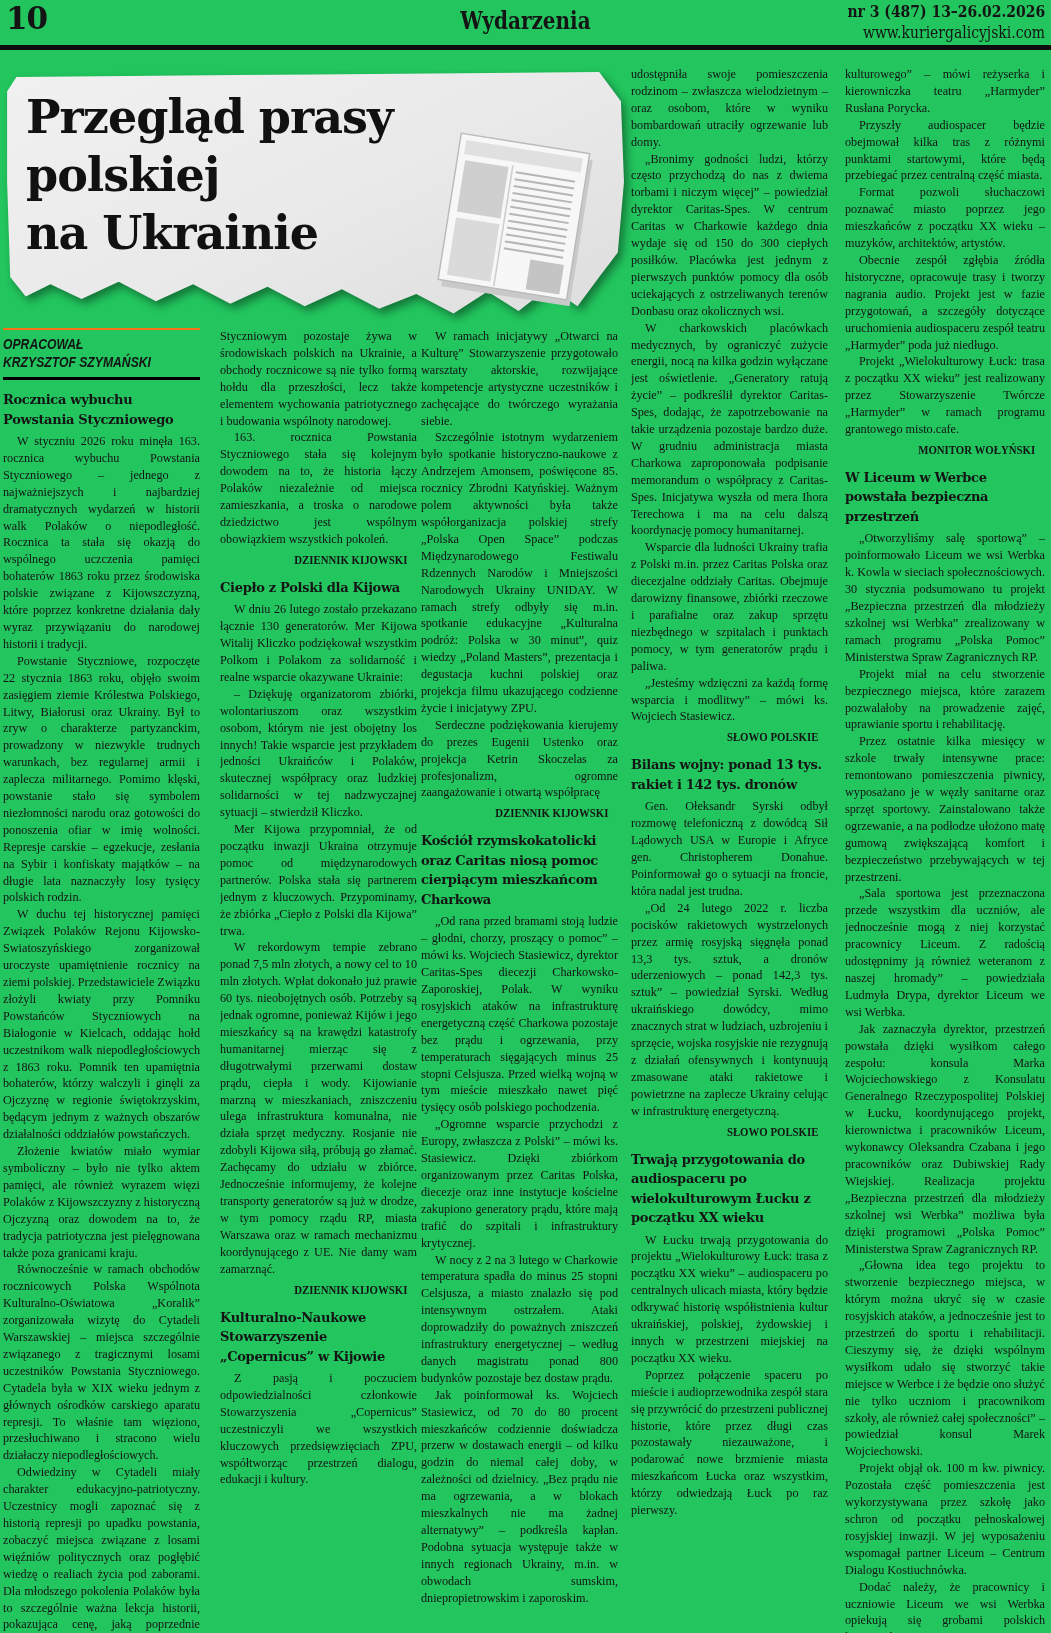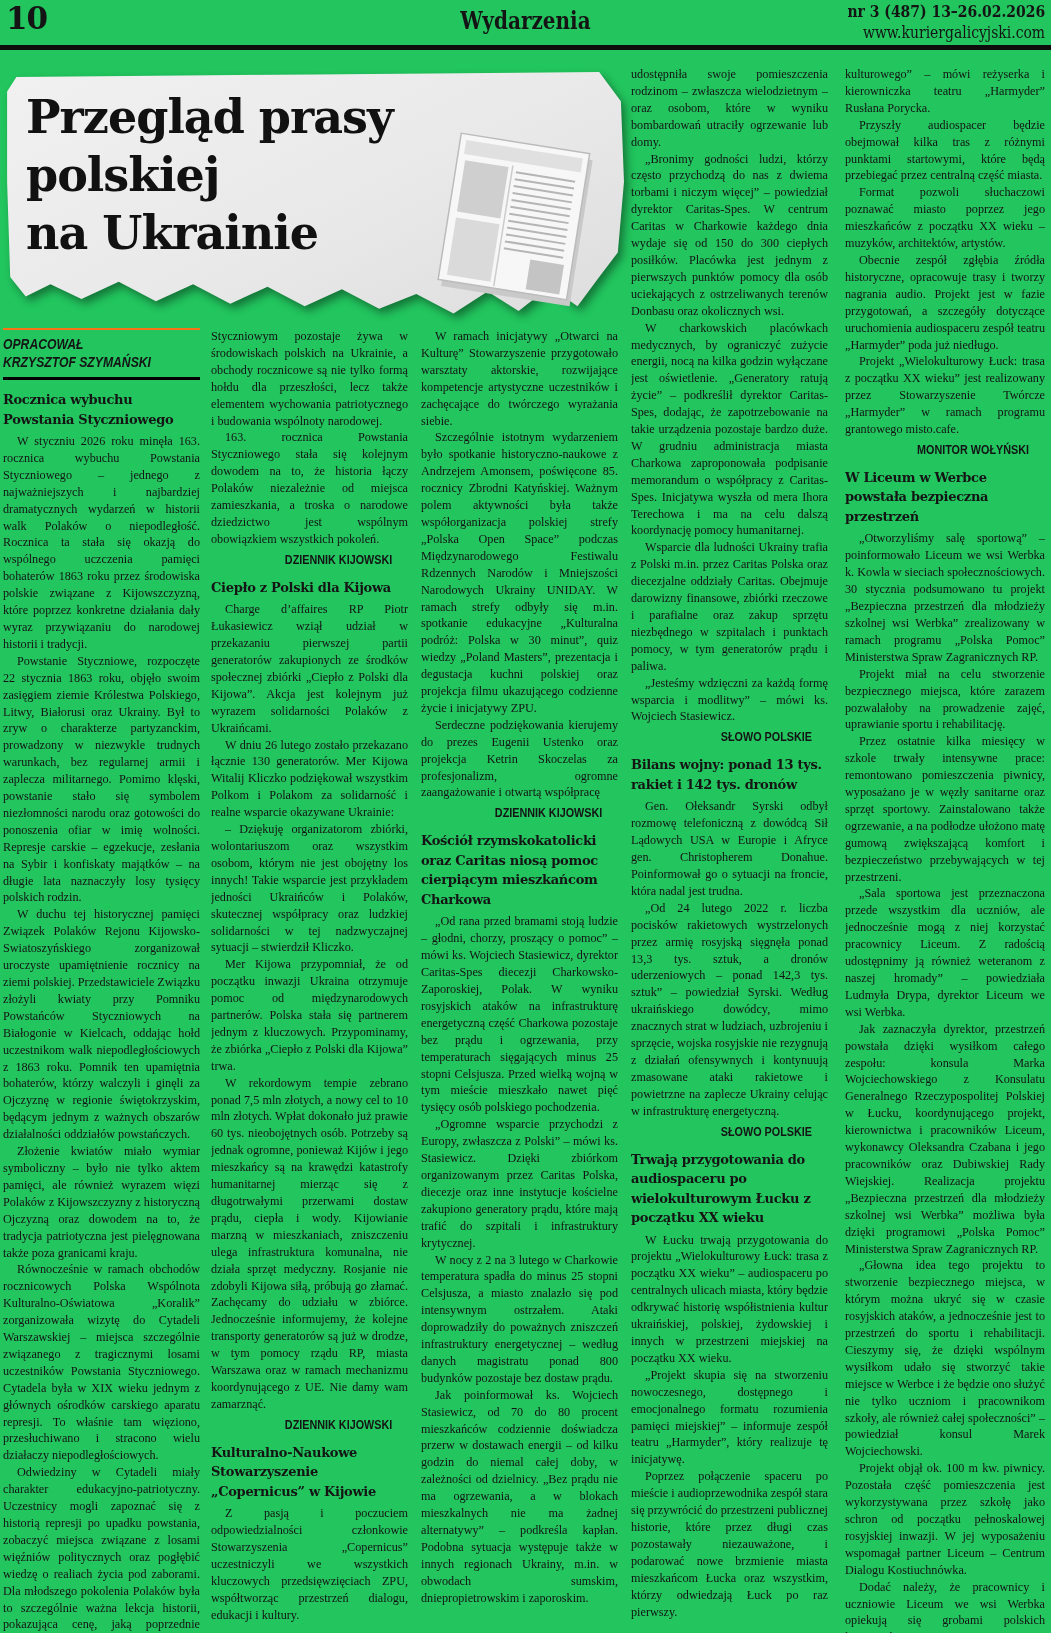--- a/index.html
+++ b/index.html
@@ -41,33 +41,33 @@
   .byline-box div{font-family:"Liberation Sans",sans-serif;font-weight:bold;
         font-size:14.5px;line-height:18px;}
   .byline-box div span{display:inline-block;transform:scaleX(.84);transform-origin:0 50%;}
 
   
   .col{position:absolute;width:197px;text-align:justify;font-size:12.2px;
         line-height:16.9px;overflow:hidden;}
   .col-1,.col-2,.col-3{top:328px;height:1305px;}
   .col-4,.col-5{top:66px;height:1567px;}
   .col-1{left:3px;}
-  .col-2{left:211px;}
+  .col-2{left:220px;}
   .col-3{left:421px;}
   .col-4{left:631px;}
   .col-5{left:845px;width:200px;}
 
   .blk{margin:0;}
   .para{text-indent:14px;}
   .cont{text-indent:0;}
   .heading{font-family:"DejaVu Serif",serif;font-weight:bold;font-size:13px;
         line-height:19.5px;text-align:left;text-indent:0;letter-spacing:-0.3px;
         margin:10px 0 4px;}
-  .source,.author{text-align:right;font-family:Liberation Sans, sans-serif;
-        font-weight:bold;font-size:13.5px;line-height:17px;margin:3px 16px 6px;}
+  .source,.author{text-align:right;font-family:Liberation Serif, serif;
+        font-weight:bold;font-size:13.5px;line-height:17px;margin:3px 10px 6px;}
   .source span,.author span,.src-x{display:inline-block;transform:scaleX(.8);
         transform-origin:100% 50%;}
 </style>
 </head>
 <body>
 
 <div class="page">
 
   <div class="hdr">
     <div class="hdr-page-num">10</div>
@@ -124,21 +124,20 @@
       <div class="blk para">W duchu tej historycznej pamięci Związek Polaków Rejonu Kijowsko-Swiatoszyńskiego zorganizował uroczyste upamiętnienie rocznicy na ziemi polskiej. Przedstawiciele Związku złożyli kwiaty przy Pomniku Powstańców Styczniowych na Białogonie w Kielcach, oddając hołd uczestnikom walk niepodległościowych z 1863 roku. Pomnik ten upamiętnia bohaterów, którzy walczyli i ginęli za Ojczyznę w regionie świętokrzyskim, będącym jednym z ważnych obszarów działalności oddziałów powstańczych.</div>
       <div class="blk para">Złożenie kwiatów miało wymiar symboliczny – było nie tylko aktem pamięci, ale również wyrazem więzi Polaków z Kijowszczyzny z historyczną Ojczyzną oraz dowodem na to, że tradycja patriotyczna jest pielęgnowana także poza granicami kraju.</div>
       <div class="blk para">Równocześnie w ramach obchodów rocznicowych Polska Wspólnota Kulturalno-Oświatowa „Koralik” zorganizowała wizytę do Cytadeli Warszawskiej – miejsca szczególnie związanego z tragicznymi losami uczestników Powstania Styczniowego. Cytadela była w XIX wieku jednym z głównych ośrodków carskiego aparatu represji. To właśnie tam więziono, przesłuchiwano i stracono wielu działaczy niepodległościowych.</div>
       <div class="blk para">Odwiedziny w Cytadeli miały charakter edukacyjno-patriotyczny. Uczestnicy mogli zapoznać się z historią represji po upadku powstania, zobaczyć miejsca związane z losami więźniów politycznych oraz pogłębić wiedzę o realiach życia pod zaborami. Dla młodszego pokolenia Polaków była to szczególnie ważna lekcja historii, pokazująca cenę, jaką poprzednie pokolenia zapłaciły za zachowanie narodowej tożsamości.</div>
     </div>
   <div class="col col-2">
       <div class="blk cont">Styczniowym pozostaje żywa w środowiskach polskich na Ukrainie, a obchody rocznicowe są nie tylko formą hołdu dla przeszłości, lecz także elementem wychowania patriotycznego i budowania wspólnoty narodowej.</div>
       <div class="blk para">163. rocznica Powstania Styczniowego stała się kolejnym dowodem na to, że historia łączy Polaków niezależnie od miejsca zamieszkania, a troska o narodowe dziedzictwo jest wspólnym obowiązkiem wszystkich pokoleń.</div>
       <div class="blk source"><span>DZIENNIK KIJOWSKI</span></div>
       <div class="blk heading">Ciepło z Polski dla Kijowa</div>
-      <div class="blk para">Charge d’affaires RP Piotr Łukasiewicz wziął udział w przekazaniu pierwszej partii generatorów zakupionych ze środków społecznej zbiórki „Ciepło z Polski dla Kijowa”. Akcja jest kolejnym już wyrazem solidarności Polaków z Ukraińcami.</div>
       <div class="blk para">W dniu 26 lutego zostało przekazano łącznie 130 generatorów. Mer Kijowa Witalij Kliczko podziękował wszystkim Polkom i Polakom za solidarność i realne wsparcie okazywane Ukrainie:</div>
       <div class="blk para">– Dziękuję organizatorom zbiórki, wolontariuszom oraz wszystkim osobom, którym nie jest obojętny los innych! Takie wsparcie jest przykładem jedności Ukraińców i Polaków, skutecznej współpracy oraz ludzkiej solidarności w tej nadzwyczajnej sytuacji – stwierdził Kliczko.</div>
       <div class="blk para">Mer Kijowa przypomniał, że od początku inwazji Ukraina otrzymuje pomoc od międzynarodowych partnerów. Polska stała się partnerem jednym z kluczowych. Przypominamy, że zbiórka „Ciepło z Polski dla Kijowa” trwa.</div>
       <div class="blk para">W rekordowym tempie zebrano ponad 7,5 mln złotych, a nowy cel to 10 mln złotych. Wpłat dokonało już prawie 60 tys. nieobojętnych osób. Potrzeby są jednak ogromne, ponieważ Kijów i jego mieszkańcy są na krawędzi katastrofy humanitarnej mierząc się z długotrwałymi przerwami dostaw prądu, ciepła i wody. Kijowianie marzną w mieszkaniach, zniszczeniu ulega infrastruktura komunalna, nie działa sprzęt medyczny. Rosjanie nie zdobyli Kijowa siłą, próbują go złamać. Zachęcamy do udziału w zbiórce. Jednocześnie informujemy, że kolejne transporty generatorów są już w drodze, w tym pomocy rządu RP, miasta Warszawa oraz w ramach mechanizmu koordynującego z UE. Nie damy wam zamarznąć.</div>
       <div class="blk source"><span>DZIENNIK KIJOWSKI</span></div>
       <div class="blk heading">Kulturalno-Naukowe Stowarzyszenie „Copernicus” w Kijowie</div>
       <div class="blk para">Z pasją i poczuciem odpowiedzialności członkowie Stowarzyszenia „Copernicus” uczestniczyli we wszystkich kluczowych przedsięwzięciach ZPU, współtworząc przestrzeń dialogu, edukacji i kultury.</div>
     </div>
   <div class="col col-3">
       <div class="blk para">W ramach inicjatywy „Otwarci na Kulturę” Stowarzyszenie przygotowało warsztaty aktorskie, rozwijające kompetencje artystyczne uczestników i zachęcające do twórczego wyrażania siebie.</div>
@@ -157,21 +156,20 @@
       <div class="blk para">W charkowskich placówkach medycznych, by ograniczyć zużycie energii, nocą na kilka godzin wyłączane jest oświetlenie. „Generatory ratują życie” – podkreślił dyrektor Caritas-Spes, dodając, że zapotrzebowanie na takie urządzenia pozostaje bardzo duże. W grudniu administracja miasta Charkowa zaproponowała podpisanie memorandum o współpracy z Caritas-Spes. Inicjatywa wyszła od mera Ihora Terechowa i ma na celu dalszą koordynację pomocy humanitarnej.</div>
       <div class="blk para">Wsparcie dla ludności Ukrainy trafia z Polski m.in. przez Caritas Polska oraz diecezjalne oddziały Caritas. Obejmuje darowizny finansowe, zbiórki rzeczowe i parafialne oraz zakup sprzętu niezbędnego w szpitalach i punktach pomocy, w tym generatorów prądu i paliwa.</div>
       <div class="blk para">„Jesteśmy wdzięczni za każdą formę wsparcia i modlitwy” – mówi ks. Wojciech Stasiewicz.</div>
       <div class="blk source"><span>SŁOWO POLSKIE</span></div>
       <div class="blk heading">Bilans wojny: ponad 13 tys. rakiet i 142 tys. dronów</div>
       <div class="blk para">Gen. Ołeksandr Syrski odbył rozmowę telefoniczną z dowódcą Sił Lądowych USA w Europie i Afryce gen. Christopherem Donahue. Poinformował go o sytuacji na froncie, która nadal jest trudna.</div>
       <div class="blk para">„Od 24 lutego 2022 r. liczba pocisków rakietowych wystrzelonych przez armię rosyjską sięgnęła ponad 13,3 tys. sztuk, a dronów uderzeniowych – ponad 142,3 tys. sztuk” – powiedział Syrski. Według ukraińskiego dowódcy, mimo znacznych strat w ludziach, uzbrojeniu i sprzęcie, wojska rosyjskie nie rezygnują z działań ofensywnych i kontynuują zmasowane ataki rakietowe i powietrzne na zaplecze Ukrainy celując w infrastrukturę energetyczną.</div>
       <div class="blk source"><span>SŁOWO POLSKIE</span></div>
       <div class="blk heading">Trwają przygotowania do audiospaceru po wielokulturowym Łucku z początku XX wieku</div>
       <div class="blk para">W Łucku trwają przygotowania do projektu „Wielokulturowy Łuck: trasa z początku XX wieku” – audiospaceru po centralnych ulicach miasta, który będzie odkrywać historię współistnienia kultur ukraińskiej, polskiej, żydowskiej i innych w przestrzeni miejskiej na początku XX wieku.</div>
-      <div class="blk para">„Projekt skupia się na stworzeniu nowoczesnego, dostępnego i emocjonalnego formatu rozumienia pamięci miejskiej” – informuje zespół teatru „Harmyder”, który realizuje tę inicjatywę.</div>
       <div class="blk para">Poprzez połączenie spaceru po mieście i audioprzewodnika zespół stara się przywrócić do przestrzeni publicznej historie, które przez długi czas pozostawały niezauważone, i podarować nowe brzmienie miasta mieszkańcom Łucka oraz wszystkim, którzy odwiedzają Łuck po raz pierwszy.</div>
     </div>
   <div class="col col-5">
       <div class="blk cont">kulturowego” – mówi reżyserka i kierowniczka teatru „Harmyder” Rusłana Porycka.</div>
       <div class="blk para">Przyszły audiospacer będzie obejmował kilka tras z różnymi punktami startowymi, które będą przebiegać przez centralną część miasta.</div>
       <div class="blk para">Format pozwoli słuchaczowi poznawać miasto poprzez jego mieszkańców z początku XX wieku – muzyków, architektów, artystów.</div>
       <div class="blk para">Obecnie zespół zgłębia źródła historyczne, opracowuje trasy i tworzy nagrania audio. Projekt jest w fazie przygotowań, a szczegóły dotyczące uruchomienia audiospaceru zespół teatru „Harmyder” poda już niedługo.</div>
       <div class="blk para">Projekt „Wielokulturowy Łuck: trasa z początku XX wieku” jest realizowany przez Stowarzyszenie Twórcze „Harmyder” w ramach programu grantowego misto.cafe.</div>
       <div class="blk source"><span>MONITOR WOŁYŃSKI</span></div>
       <div class="blk heading">W Liceum w Werbce powstała bezpieczna przestrzeń</div>

